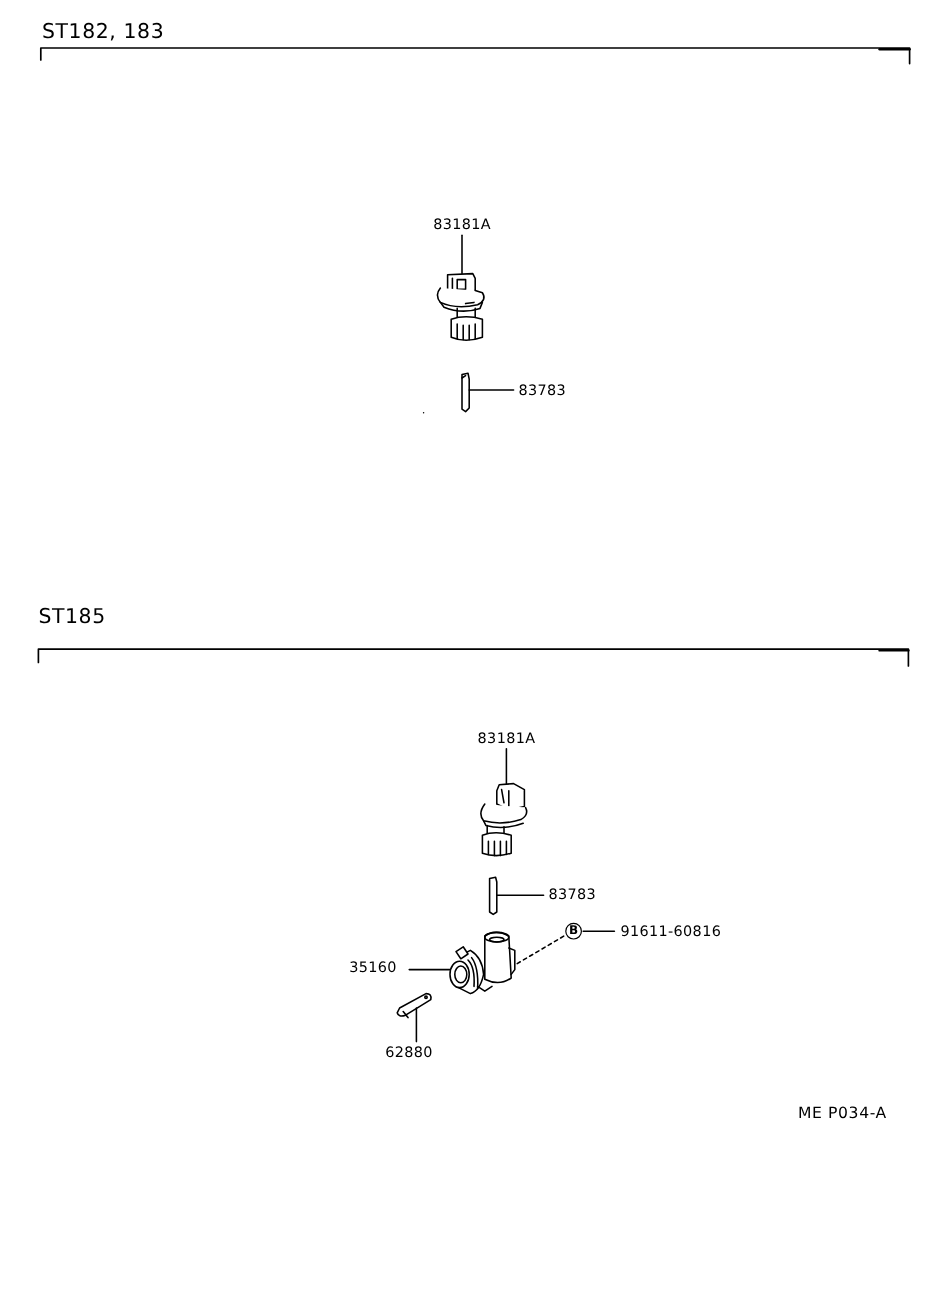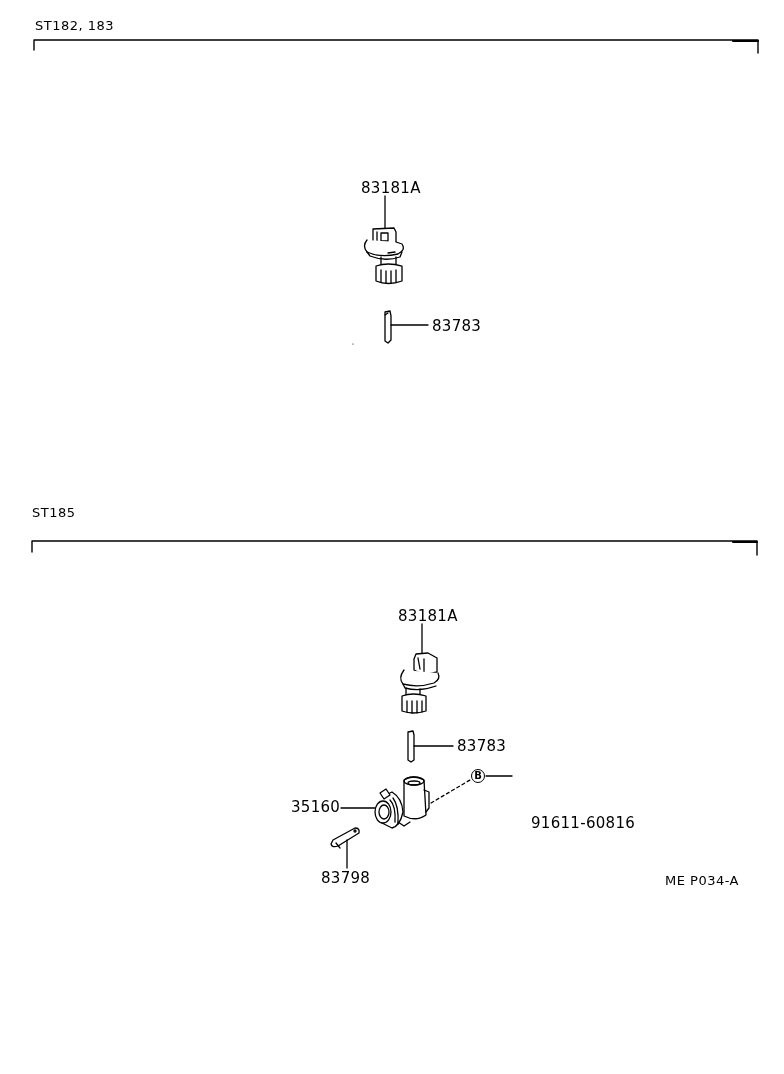--- a/index.html
+++ b/index.html
@@ -1,38 +1,38 @@
 <!DOCTYPE html>
 <html><head>
   <meta charset="utf-8">
   <style>
     html, body { margin: 0; padding: 0; background: #ffffff; }
     body { width: 784px; height: 1074px; position: relative; overflow: hidden;
            font-family: "DejaVu Sans", sans-serif; color: #000; }
     .abs { position: absolute; }
-    .section-title { font-size: 13px; letter-spacing: 0.5px; line-height: 1; }
-    .part-label { font-size: 15px; letter-spacing: 0.3px; line-height: 1; white-space: nowrap; text-align: center; }
-    .drawing-code { font-size: 13px; letter-spacing: 0.5px; line-height: 1; white-space: nowrap; }
+    .section-title { font-size: 17px; letter-spacing: 0.5px; line-height: 1; }
+    .part-label { font-size: 12px; letter-spacing: 0.3px; line-height: 1; white-space: nowrap; text-align: center; }
+    .drawing-code { font-size: 13px; letter-spacing: 0.5px; line-height: 1; white-space: nowrap; margin-top: 48px; }
     svg.canvas { position: absolute; left: 0; top: 0; }
   </style>
 </head>
 <body>
 
 <div class="abs section-title" style="left:35px; top:19px;">ST182, 183</div>
 
 <div class="abs section-title" style="left:32px; top:506px;">ST185</div>
 
 <div class="abs part-label" style="left:361px; top:181px;">83181A</div>
 <div class="abs part-label" style="left:432px; top:319px;">83783</div>
 
 <div class="abs part-label" style="left:398px; top:609px;">83181A</div>
 <div class="abs part-label" style="left:457px; top:739px;">83783</div>
-<div class="abs part-label" style="left:531px; top:770px;margin-top:46px;">91611-60816</div>
+<div class="abs part-label" style="left:517px; top:770px;">91611-60816</div>
 <div class="abs part-label" style="left:291px; top:800px;">35160</div>
-<div class="abs part-label" style="left:321px; top:871px;">83798</div>
+<div class="abs part-label" style="left:321px; top:871px;">62880</div>
 
 <div class="abs drawing-code" style="left:665px; top:874px;">ME P034-A</div>
 
 <div class="abs" style="left:471px; top:769px; width:14px; height:14px; border:1.6px solid #000; border-radius:50%; box-sizing:border-box; font-size:10px; line-height:11px; text-align:center; font-weight:bold;">B</div>
 
 <svg class="canvas" width="784" height="1074" viewBox="0 0 784 1074" fill="none" stroke="#000" stroke-width="1.3" stroke-linejoin="round" stroke-linecap="round">
 
   <g>
     <path d="M34 50 L34 40 L758 40 L758 53" stroke-width="1.4"></path>
     <path d="M733 41 L758 41" stroke-width="2"></path>

